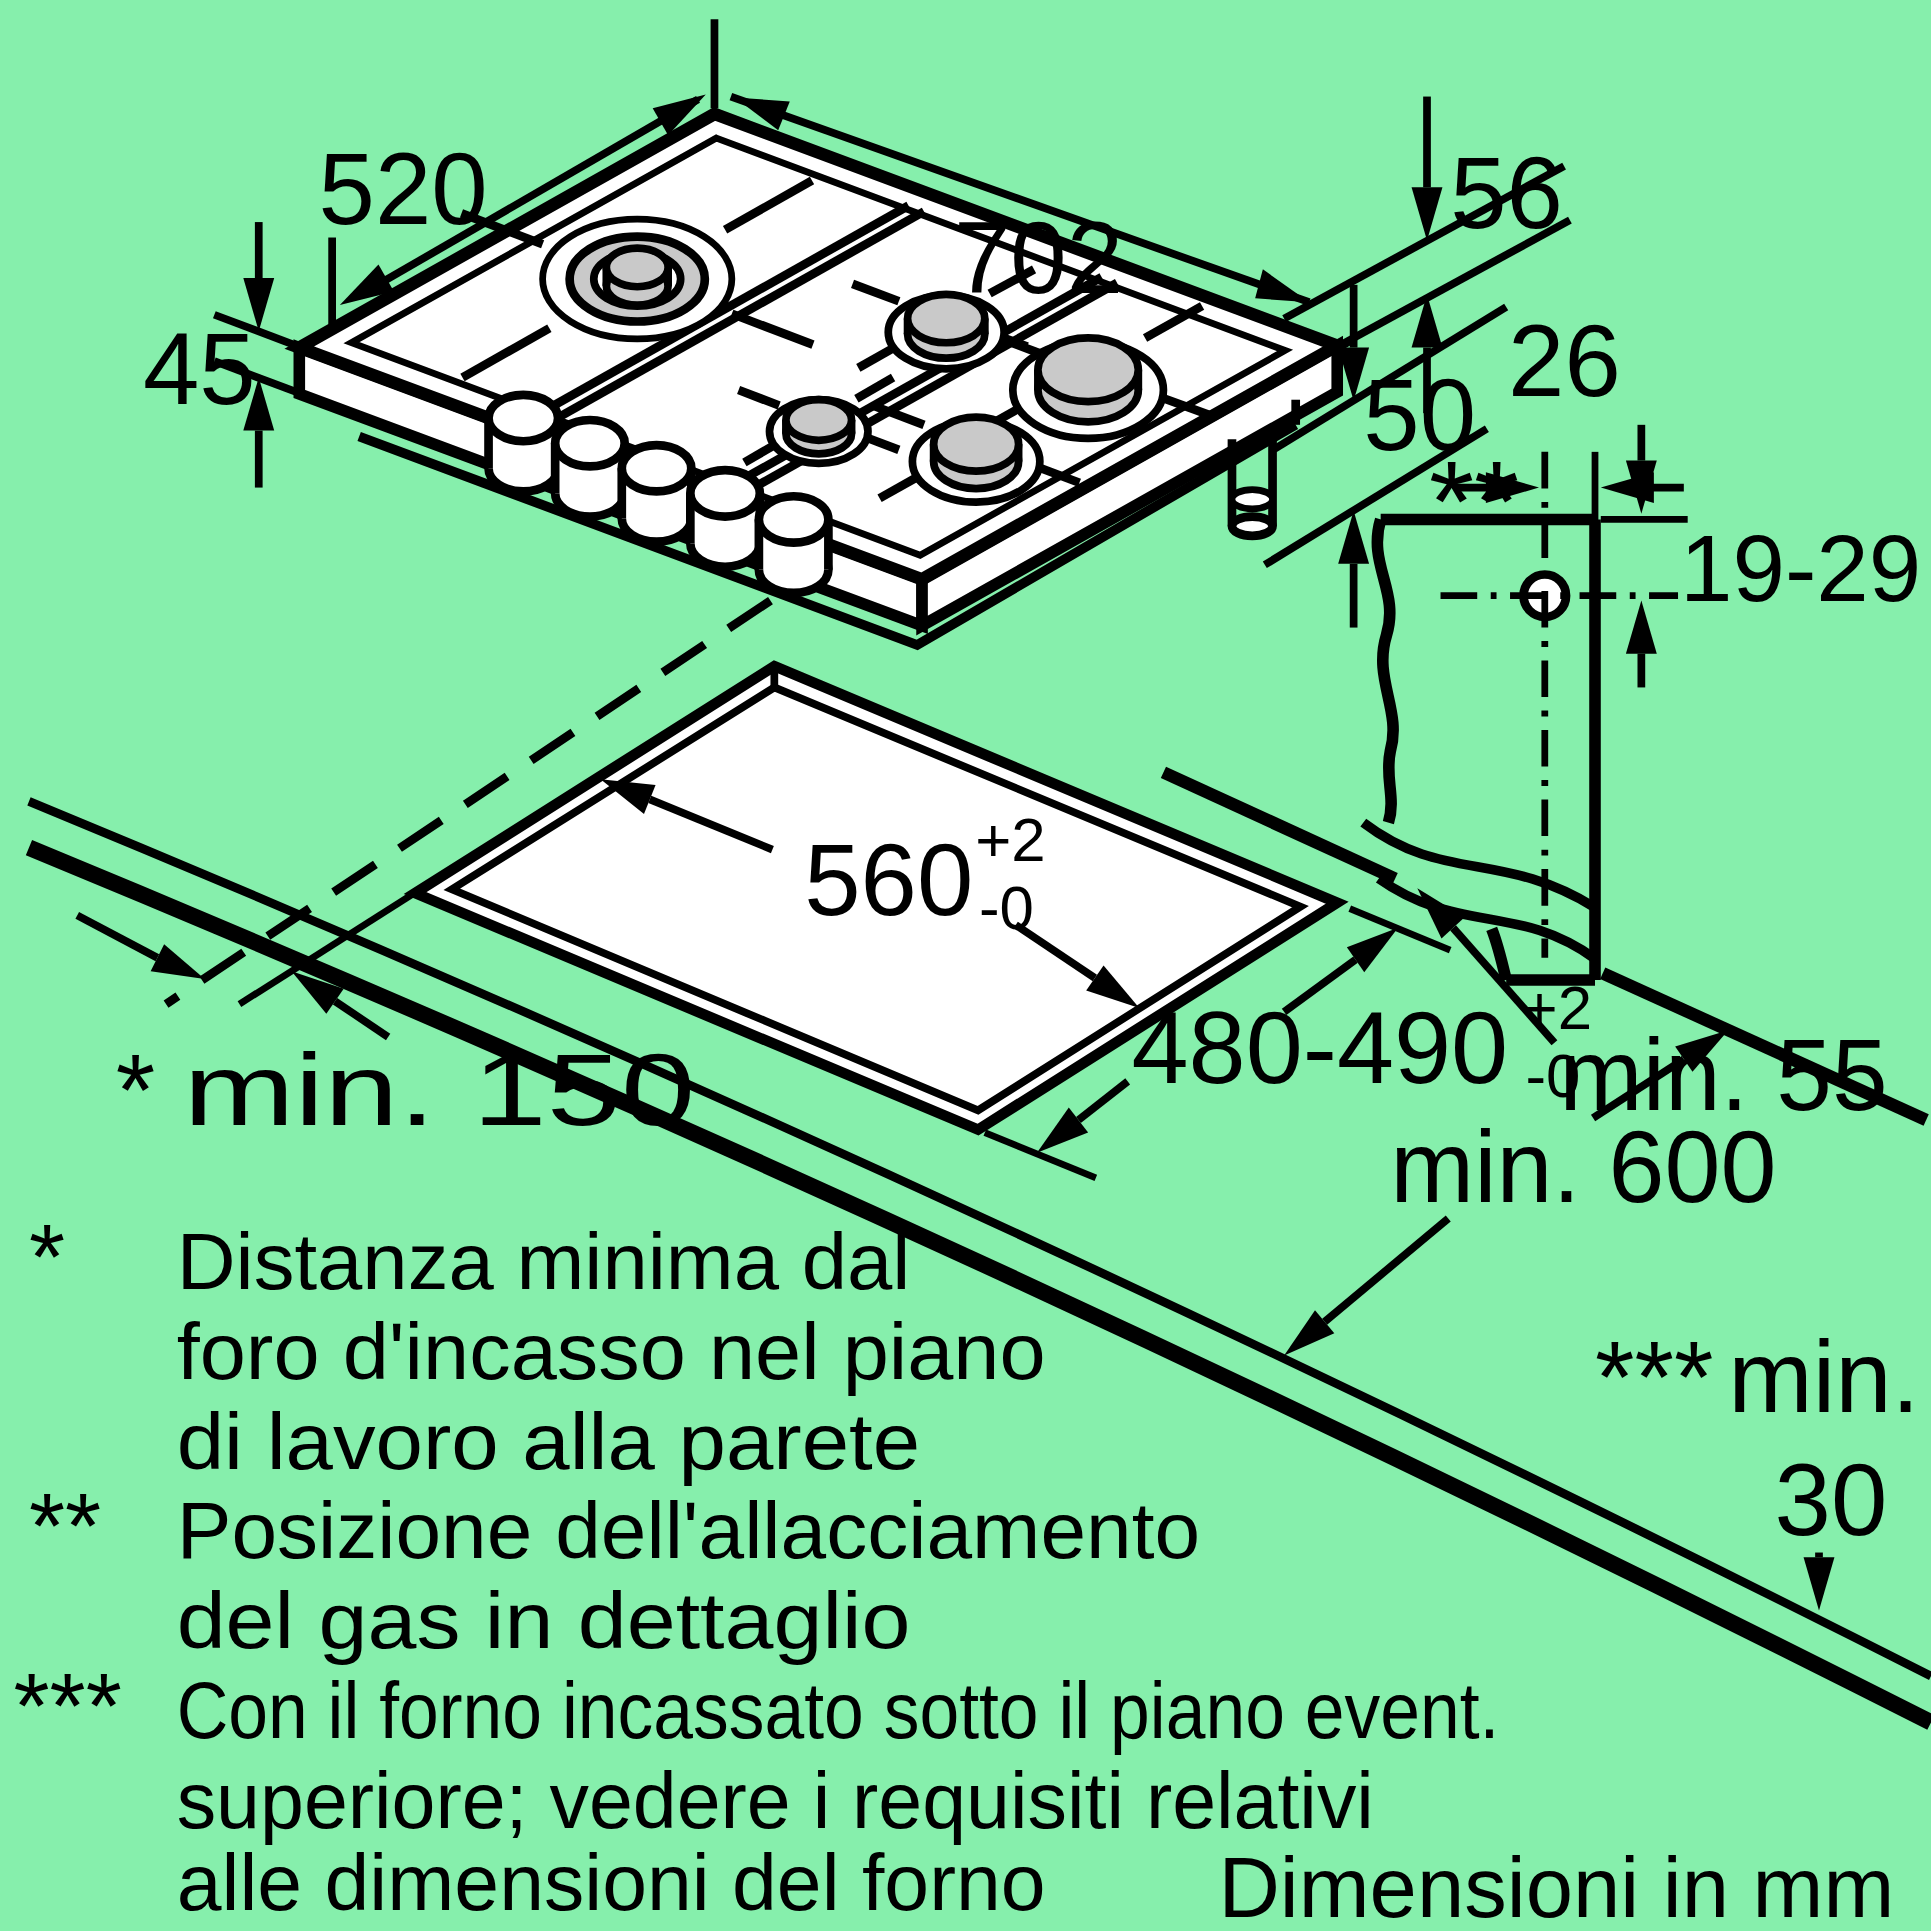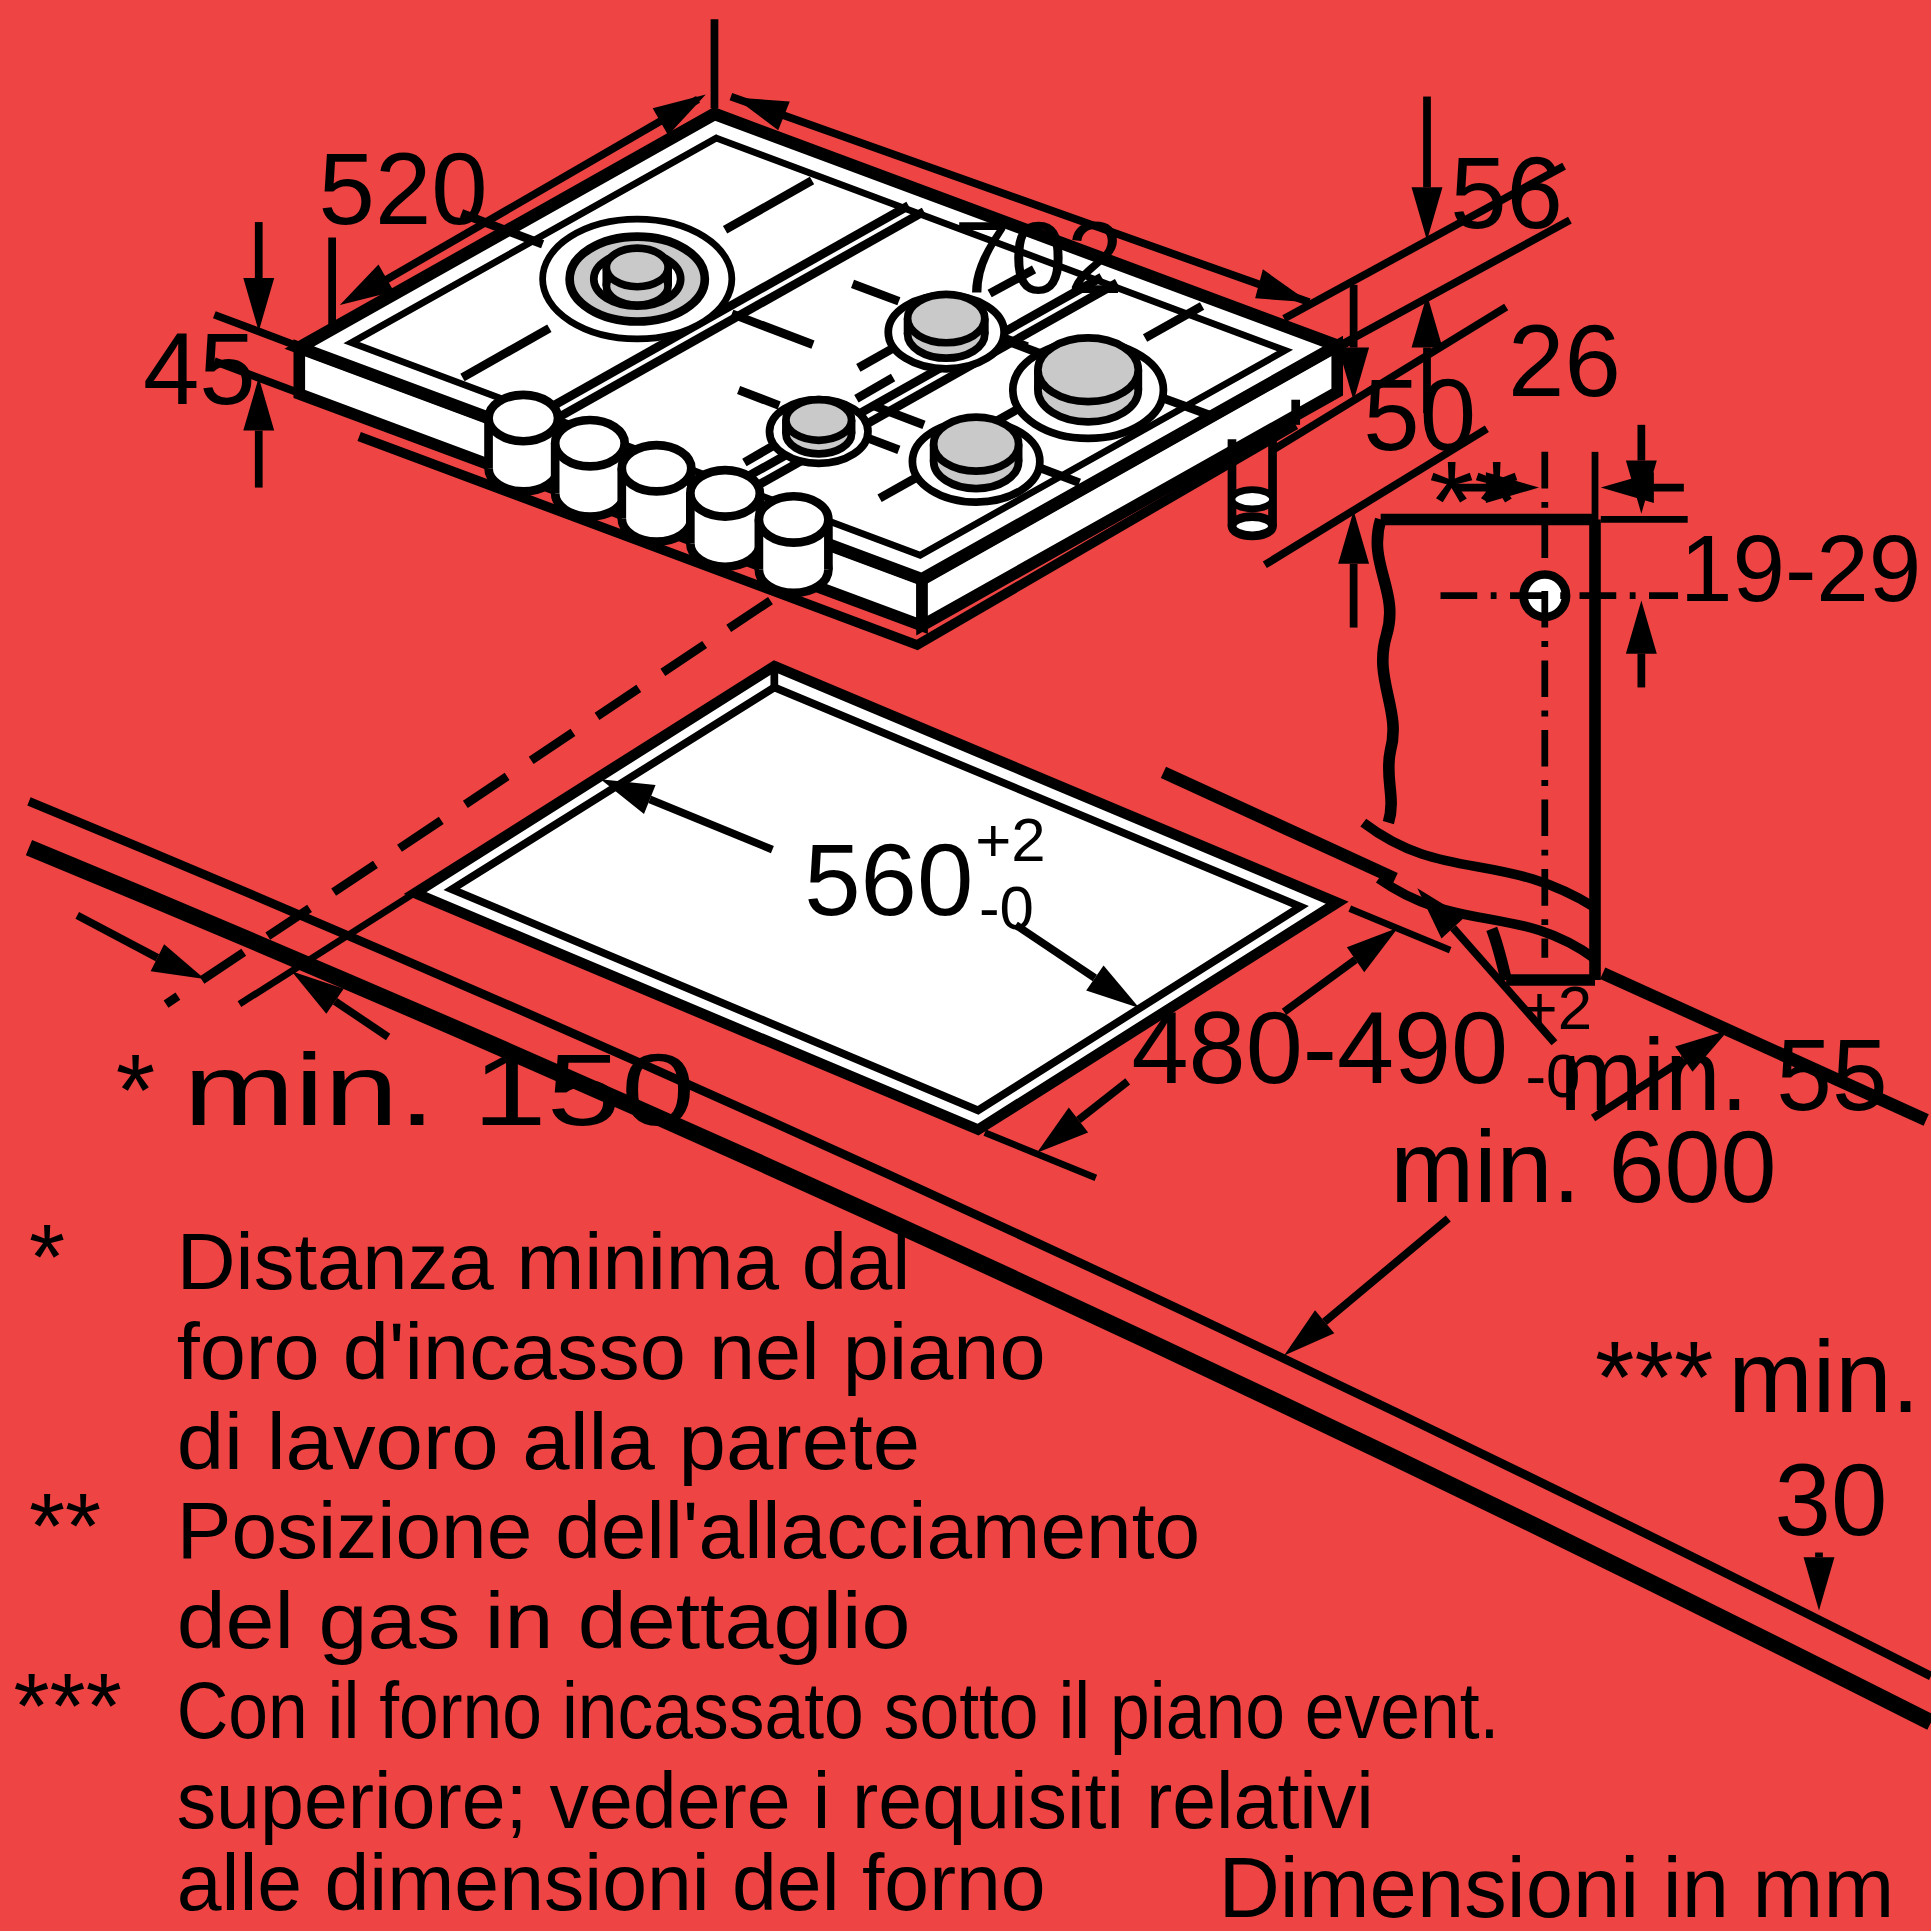--- a/index.html
+++ b/index.html
@@ -1,16 +1,16 @@
 <!DOCTYPE html>
 <html><head>
 <meta charset="utf-8">
 <style>
   html,body{margin:0;padding:0;background:#fff;}
-  .stage{position:relative;width:1931px;height:1931px;background:#ef4444;overflow:hidden;}
+  .stage{position:relative;width:1931px;height:1931px;background:#86efac;overflow:hidden;}
   svg{display:block;width:1931px;height:1931px;}
   text{font-family:"Liberation Sans","DejaVu Sans",sans-serif;fill:#000;}
   .dim{font-size:105px;}
   .dimsm{font-size:64px;}
   .note{font-size:82px;}
   .marker{font-size:96px;}
   .ln{stroke:#000;fill:none;}
 </style>
 </head>
 <body>

